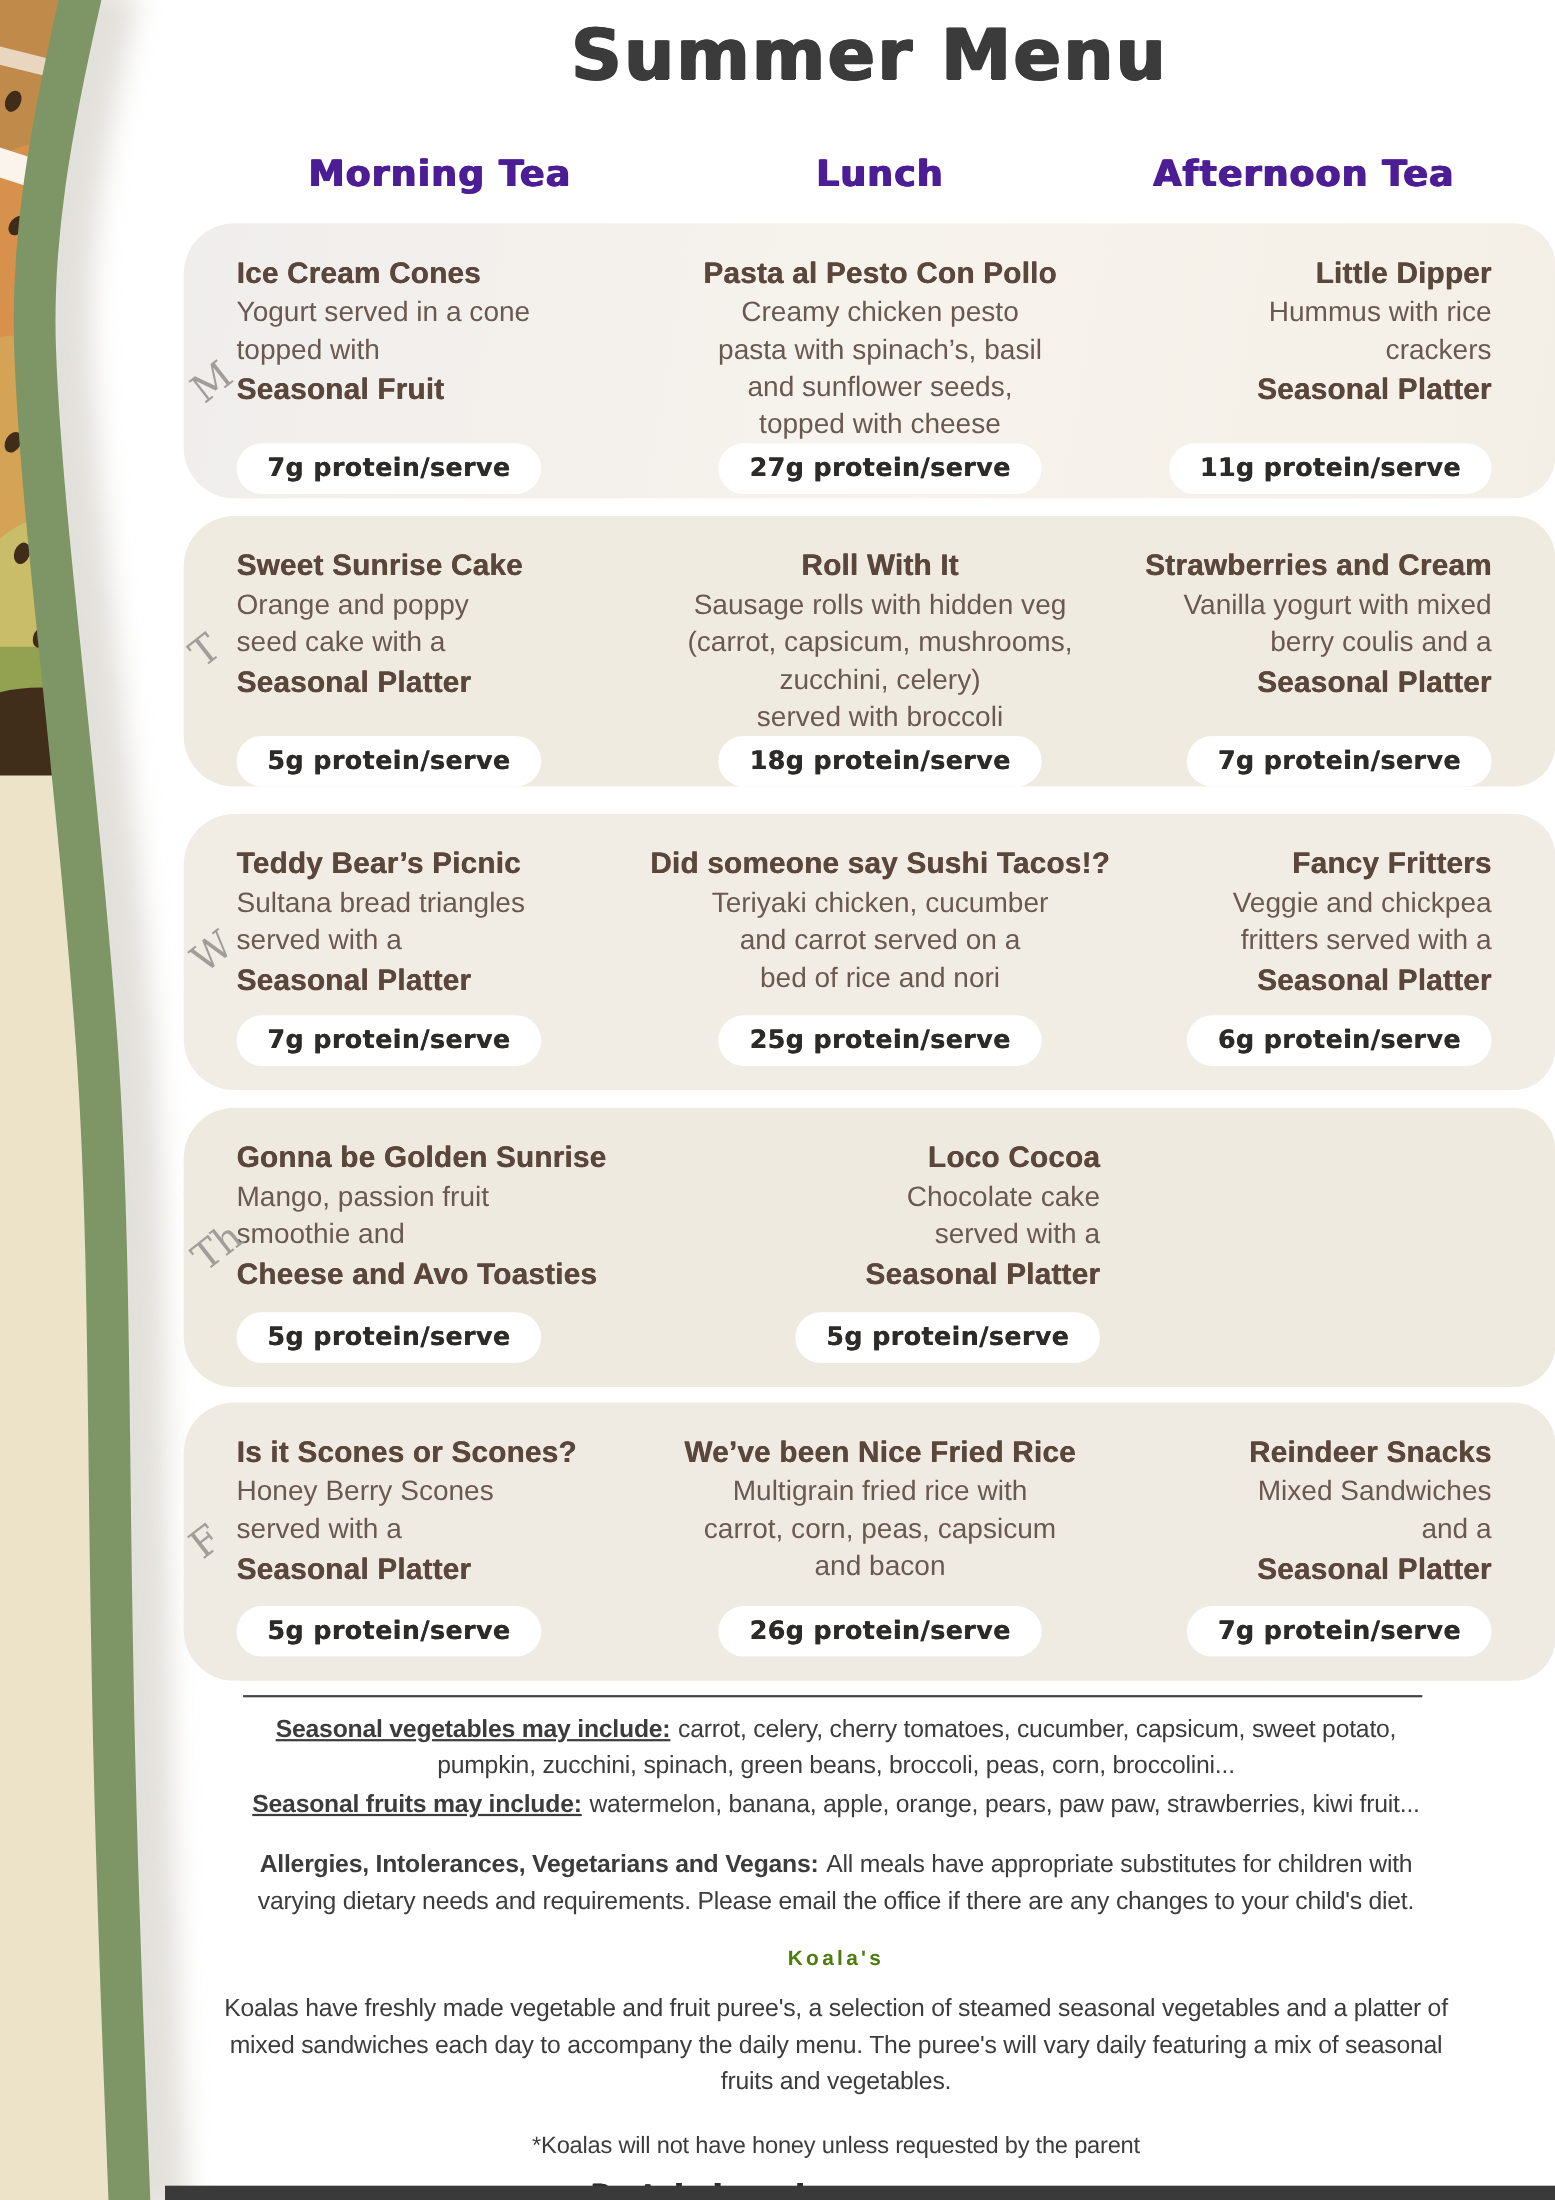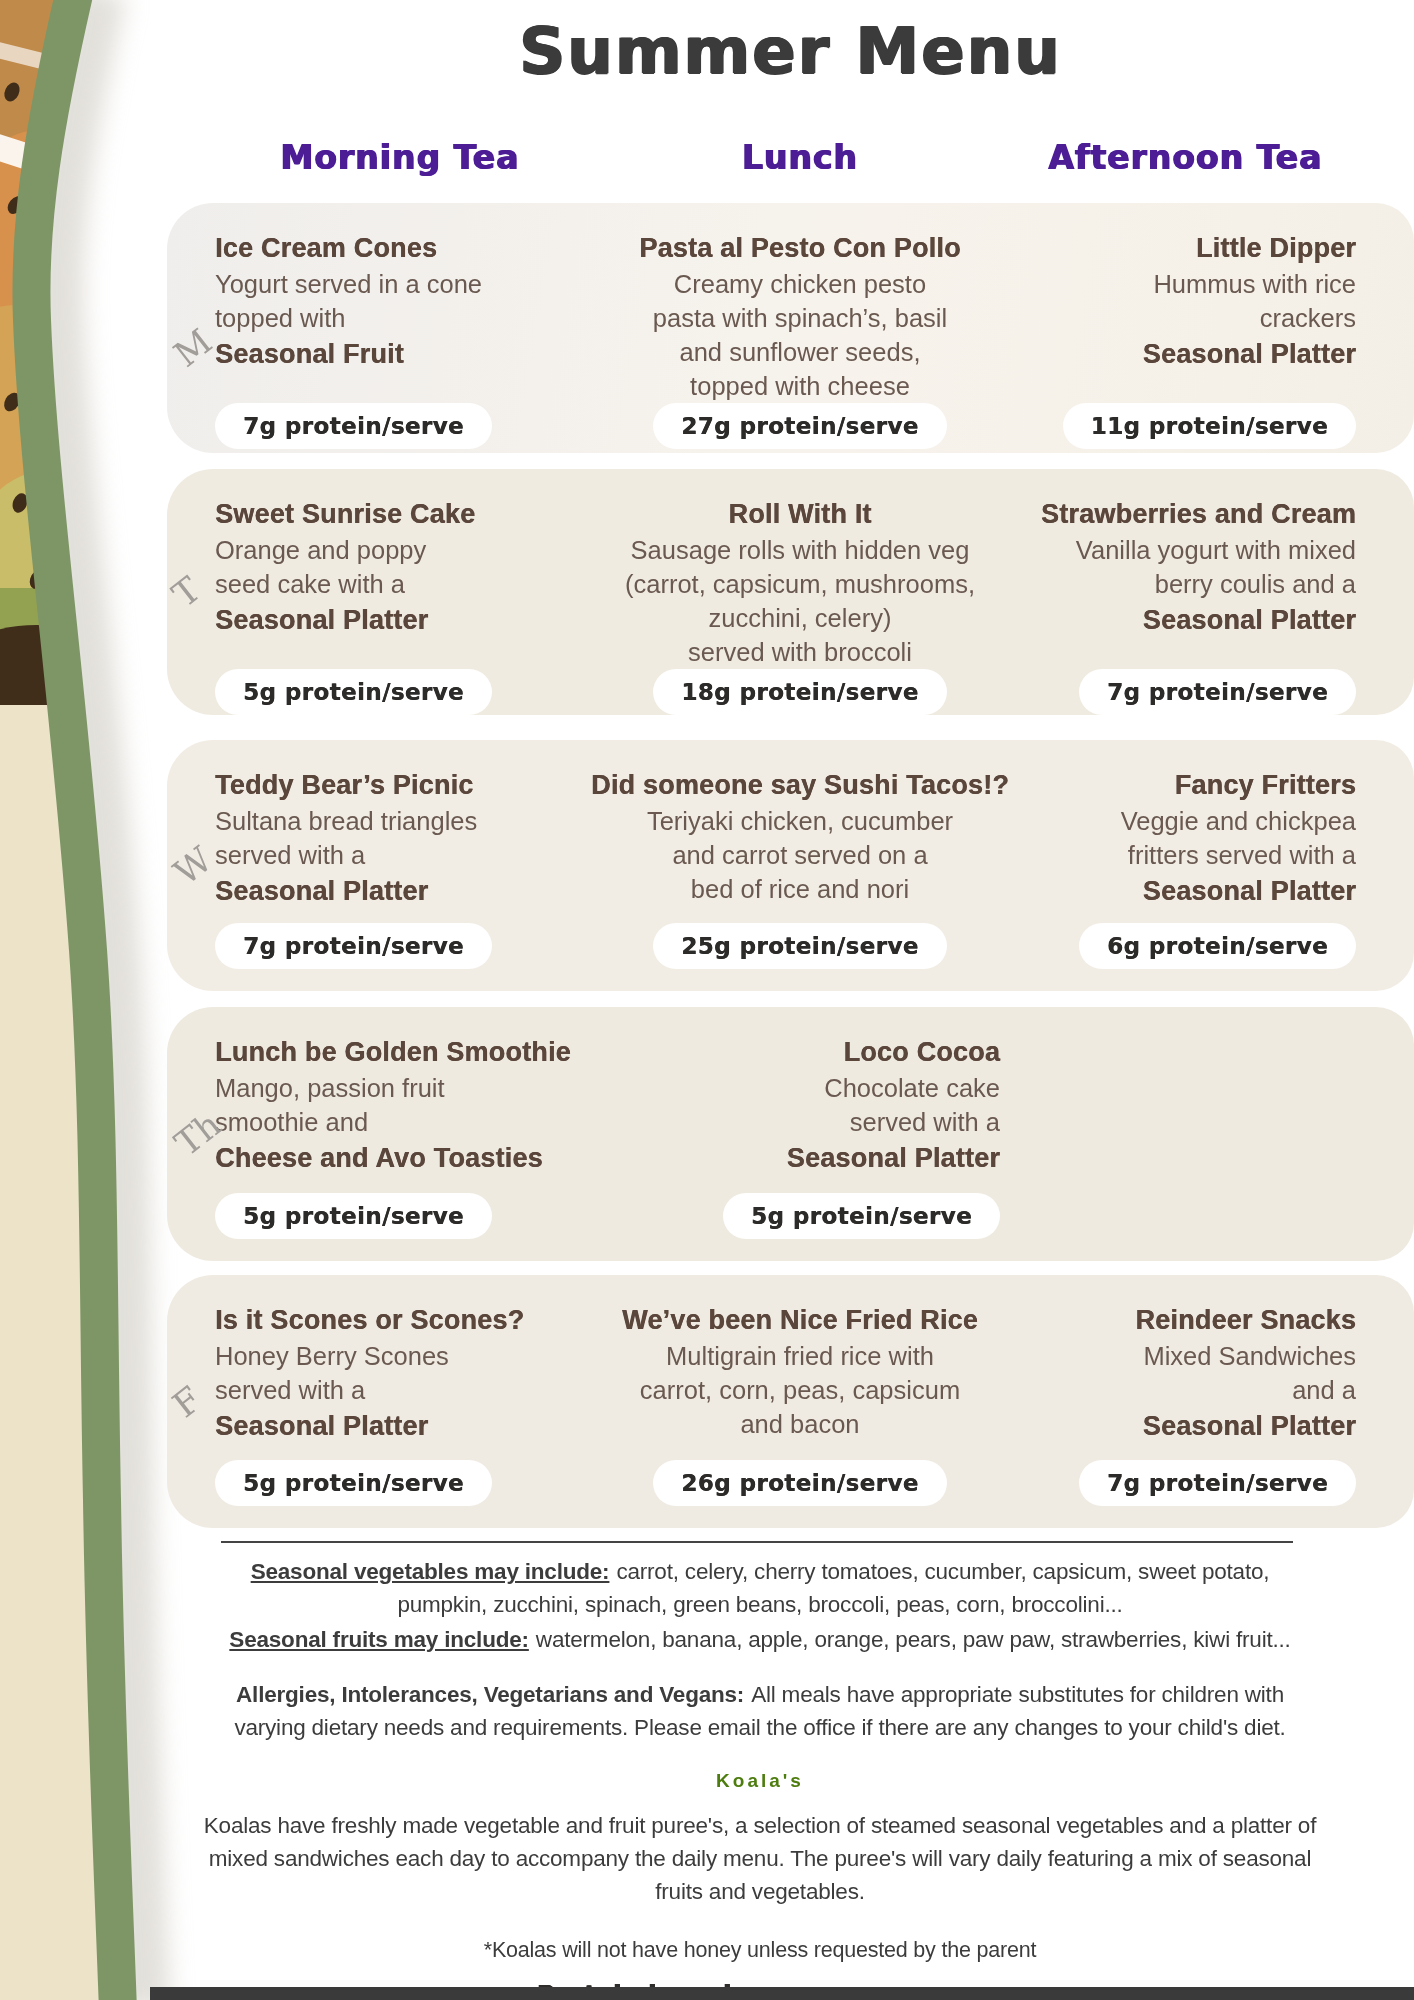--- a/index.html
+++ b/index.html
@@ -212,21 +212,21 @@
       <div class="desc">Veggie and chickpea
 fritters served with a</div>
       <div class="item-title bold-end">Seasonal Platter</div>
       <div class="badge">6g protein/serve</div>
     </div>
   </div>
 
   <div class="card th">
     <span class="day-letter">Th</span>
     <div class="cell morning">
-      <div class="item-title">Lunch be Golden Smoothie</div>
+      <div class="item-title">Gonna be Golden Sunrise</div>
       <div class="desc">Mango, passion fruit
 smoothie and</div>
       <div class="item-title bold-end">Cheese and Avo Toasties</div>
       <div class="badge">5g protein/serve</div>
     </div>
     <div class="cell afternoon">
       <div class="item-title">Loco Cocoa</div>
       <div class="desc">Chocolate cake
 served with a</div>
       <div class="item-title bold-end">Seasonal Platter</div>

